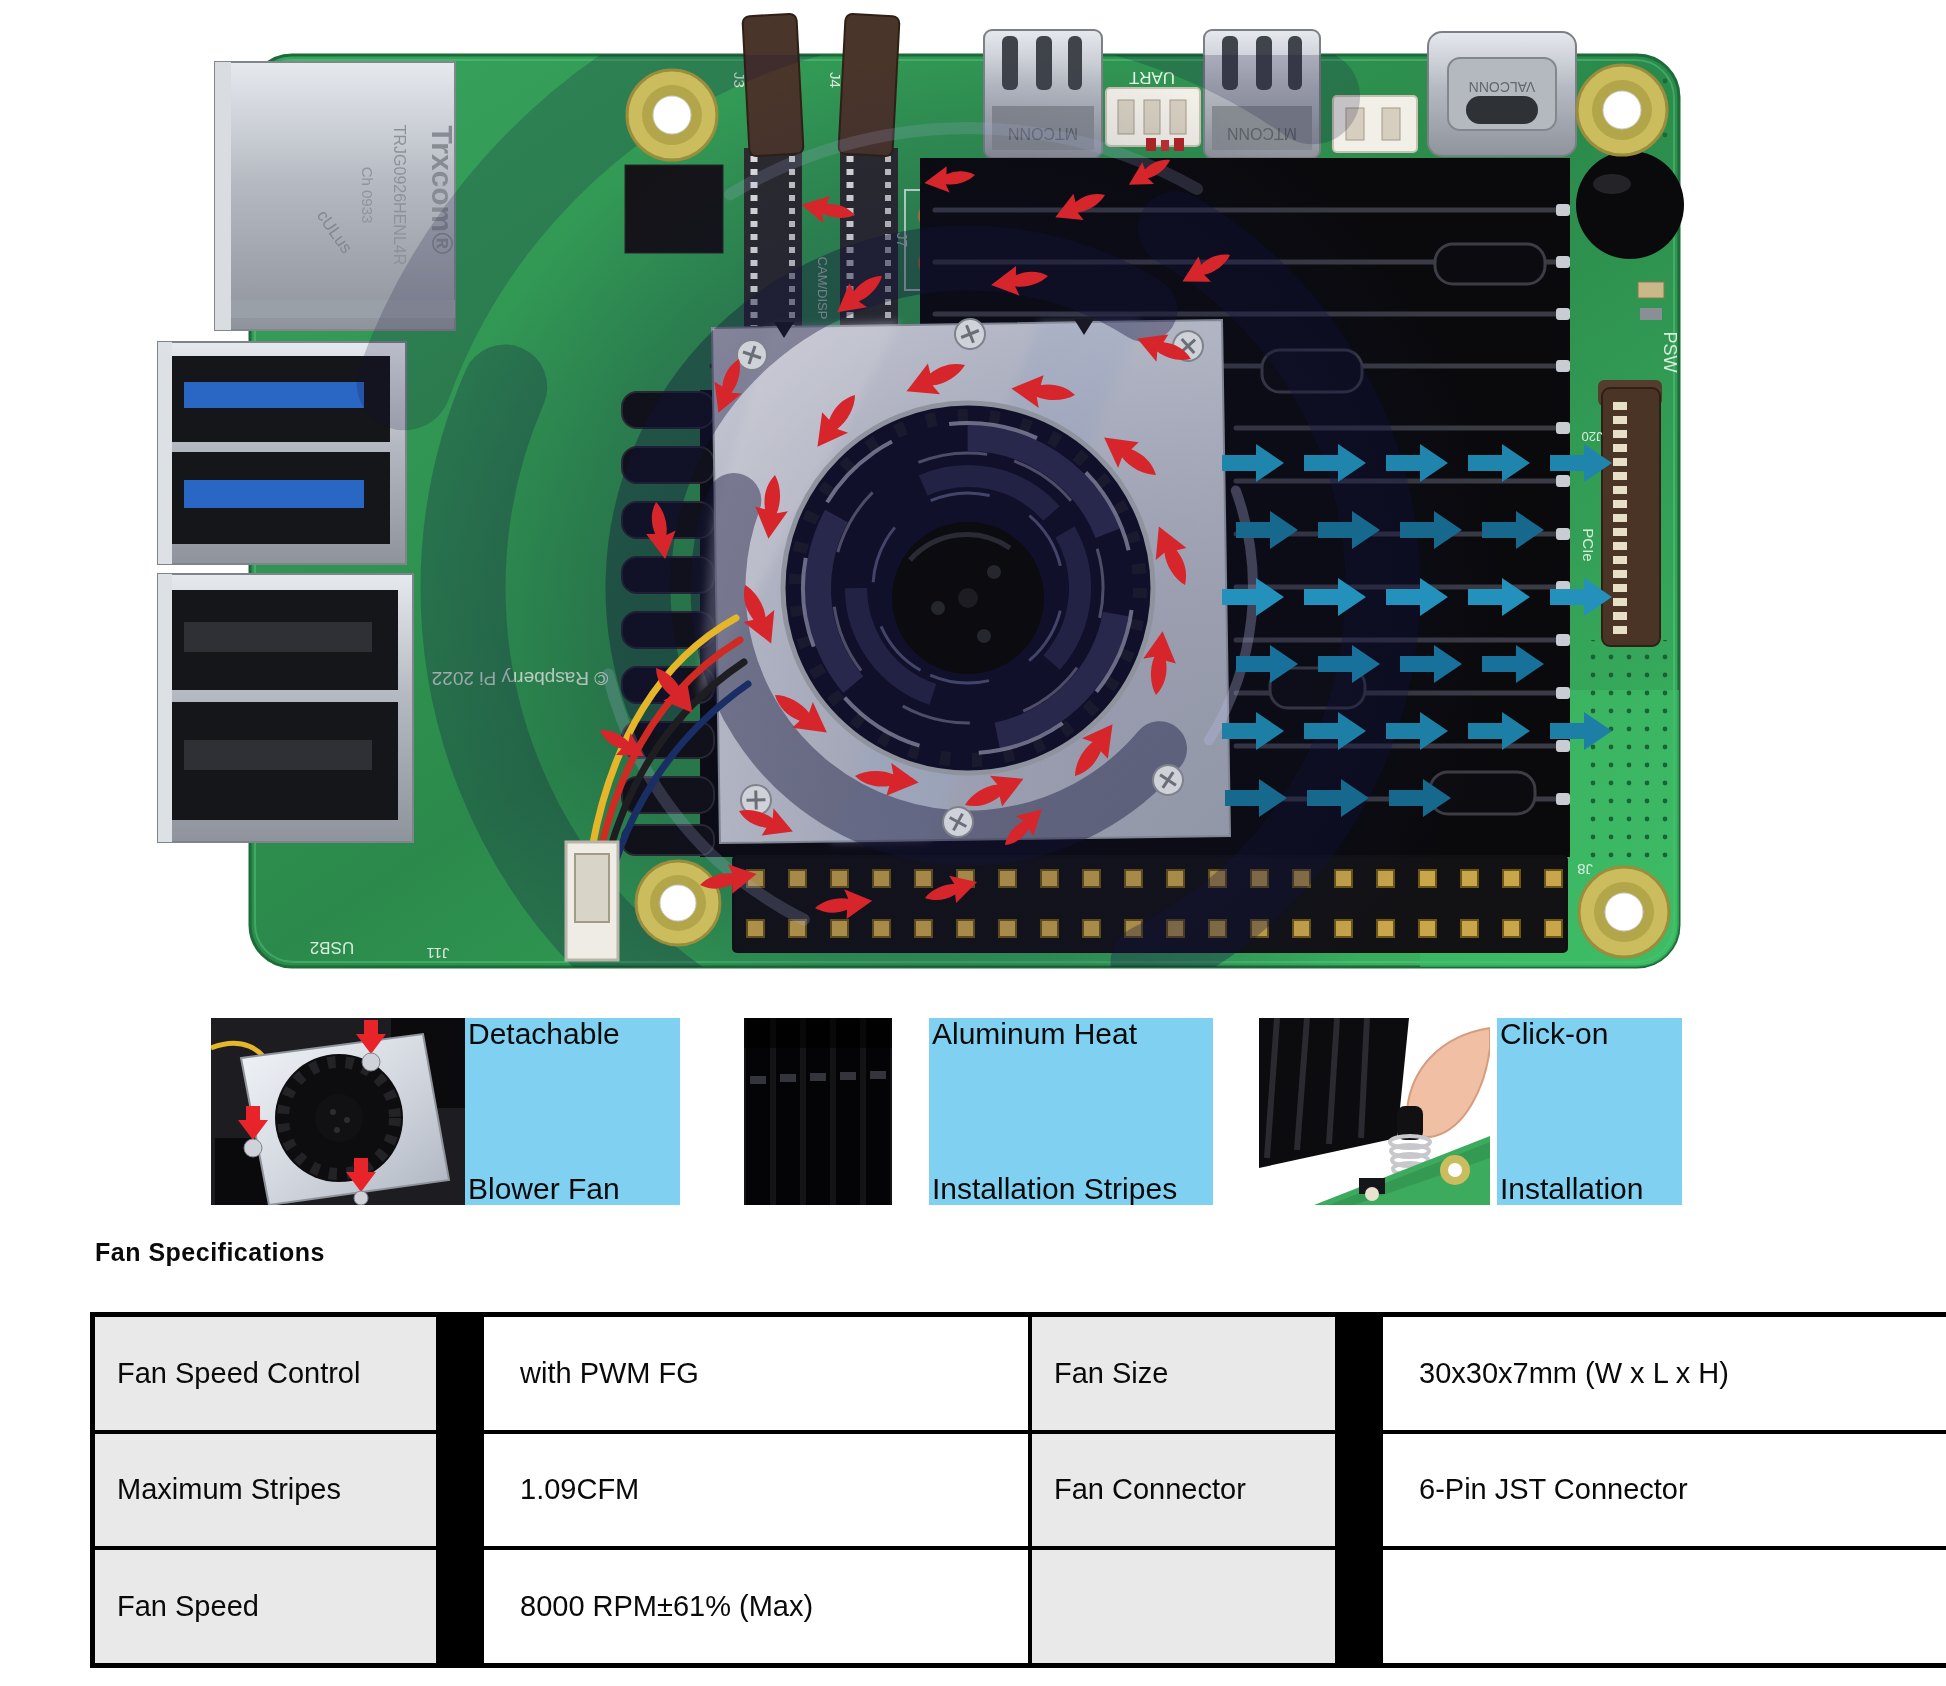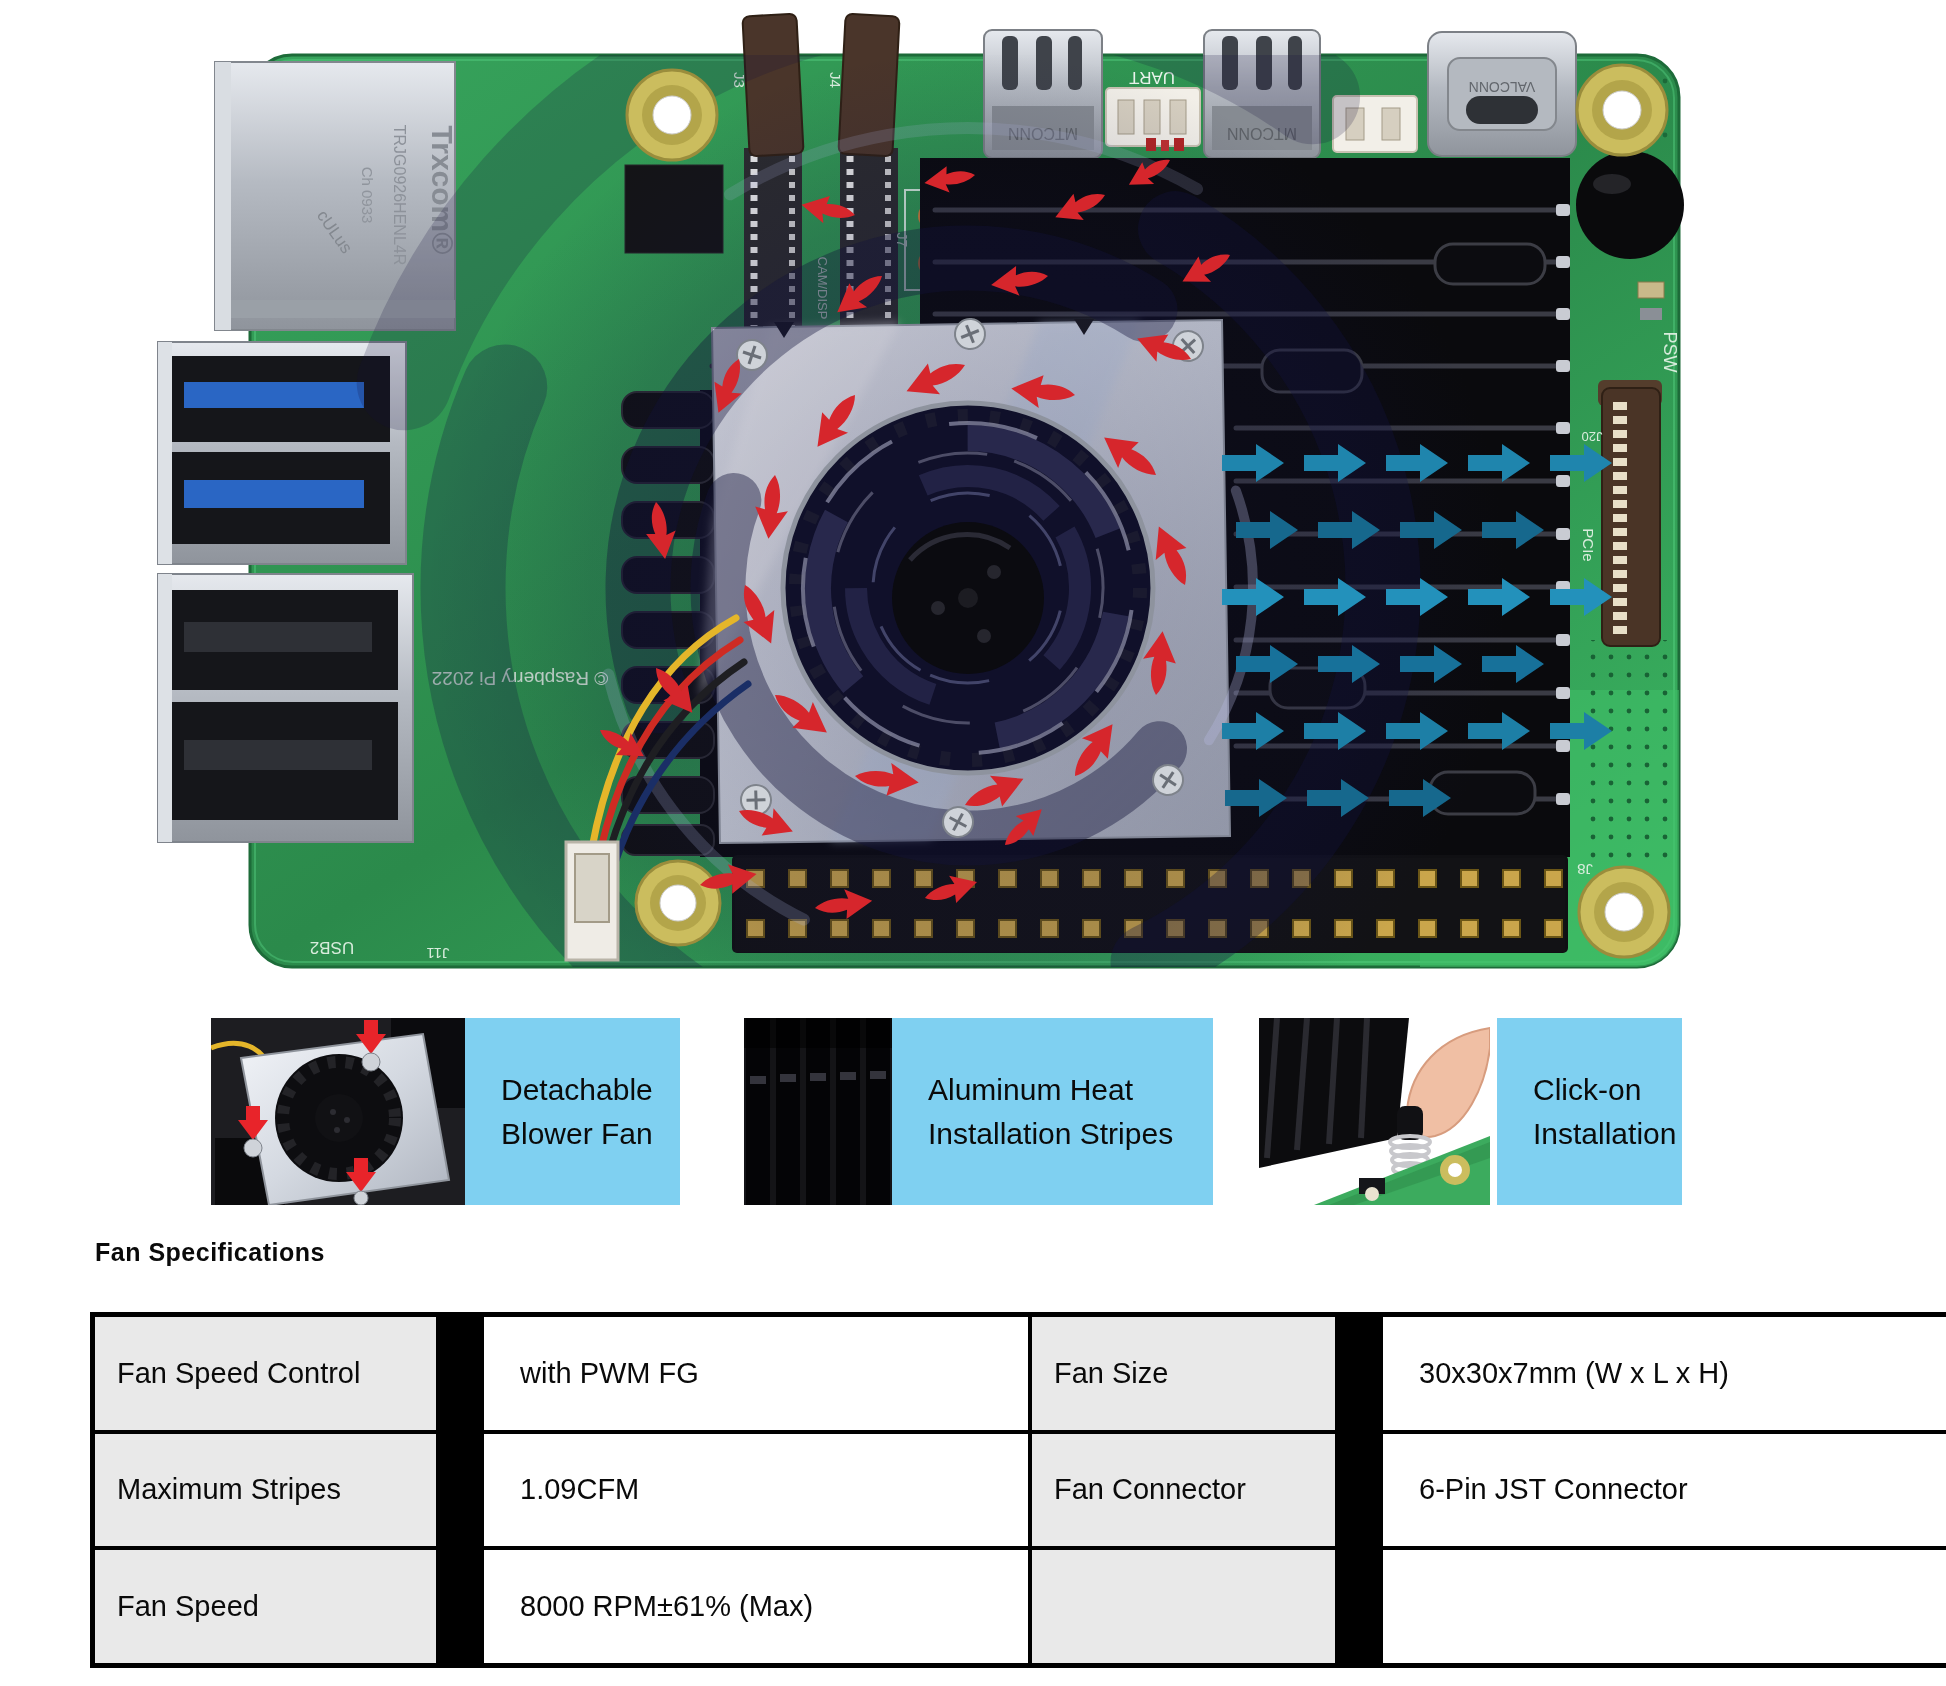--- a/index.html
+++ b/index.html
@@ -1,22 +1,22 @@
 <!DOCTYPE html>
 <html><head>
 <meta charset="utf-8">
 <style>
   html,body{margin:0;padding:0;background:#fff;}
   .page{position:relative;width:1946px;height:1686px;background:#fff;overflow:hidden;
         font-family:"Liberation Sans",sans-serif;color:#111;}
   .photo{position:absolute;left:0;top:0;}
   .callout-photo{position:absolute;top:1018px;height:187px;}
   .callout-label{position:absolute;top:1018px;height:187px;background:#7fd0f1;
-        display:flex;flex-direction:column;justify-content:center;gap:12px;
-        font-size:30px;line-height:32px;color:#0a0a0a;padding-left:36px;box-sizing:border-box;}
+        display:flex;flex-direction:column;justify-content:space-between;gap:12px;
+        font-size:30px;line-height:32px;color:#0a0a0a;padding-left:3px;box-sizing:border-box;}
   .heading{position:absolute;left:95px;top:1238px;font-size:25px;font-weight:600;
         letter-spacing:.5px;color:#0a0a0a;}
   .spec-table{position:absolute;left:90px;top:1312px;width:1909px;height:356px;
         background:#000;padding:5px;box-sizing:border-box;display:grid;
         grid-template-columns:341px 588px 303px 1fr;grid-template-rows:1fr 1fr 1fr;gap:4px;}
   .cell{display:flex;align-items:center;font-size:29px;color:#0a0a0a;}
   .cell.lab{background:#e9e9e9;padding-left:22px;}
   .cell.val{background:#ffffff;padding-left:36px;margin-left:44px;}
   svg text{font-family:"Liberation Sans",sans-serif;}
 </style>
@@ -442,21 +442,21 @@
     </g>
     <g fill="#34343c">
       <rect x="6" y="58" width="16" height="8"></rect>
         <rect x="36" y="56" width="16" height="8"></rect>
       <rect x="66" y="55" width="16" height="8"></rect>
         <rect x="96" y="54" width="16" height="8"></rect>
         <rect x="126" y="53" width="16" height="8"></rect>
     </g>
     <rect width="148" height="30" fill="#000" opacity=".55"></rect>
   </svg>
-  <div class="callout-label" style="left:892px;width:321px">
+  <div class="callout-label" style="left:929px;width:284px">
     <span>Aluminum Heat</span>
     <span>Installation Stripes</span>
   </div>
 
   <svg class="callout-photo" style="left:1259px" width="231" height="187" viewBox="0 0 231 187">
     <rect width="231" height="187" fill="#ffffff"></rect>
     <rect x="0" y="0" width="231" height="187" fill="none"></rect>
     <g>
       <polygon points="0,0 150,0 138,120 0,150" fill="#0c0c0e"></polygon>
       <g stroke="#2a2a30" stroke-width="6">

